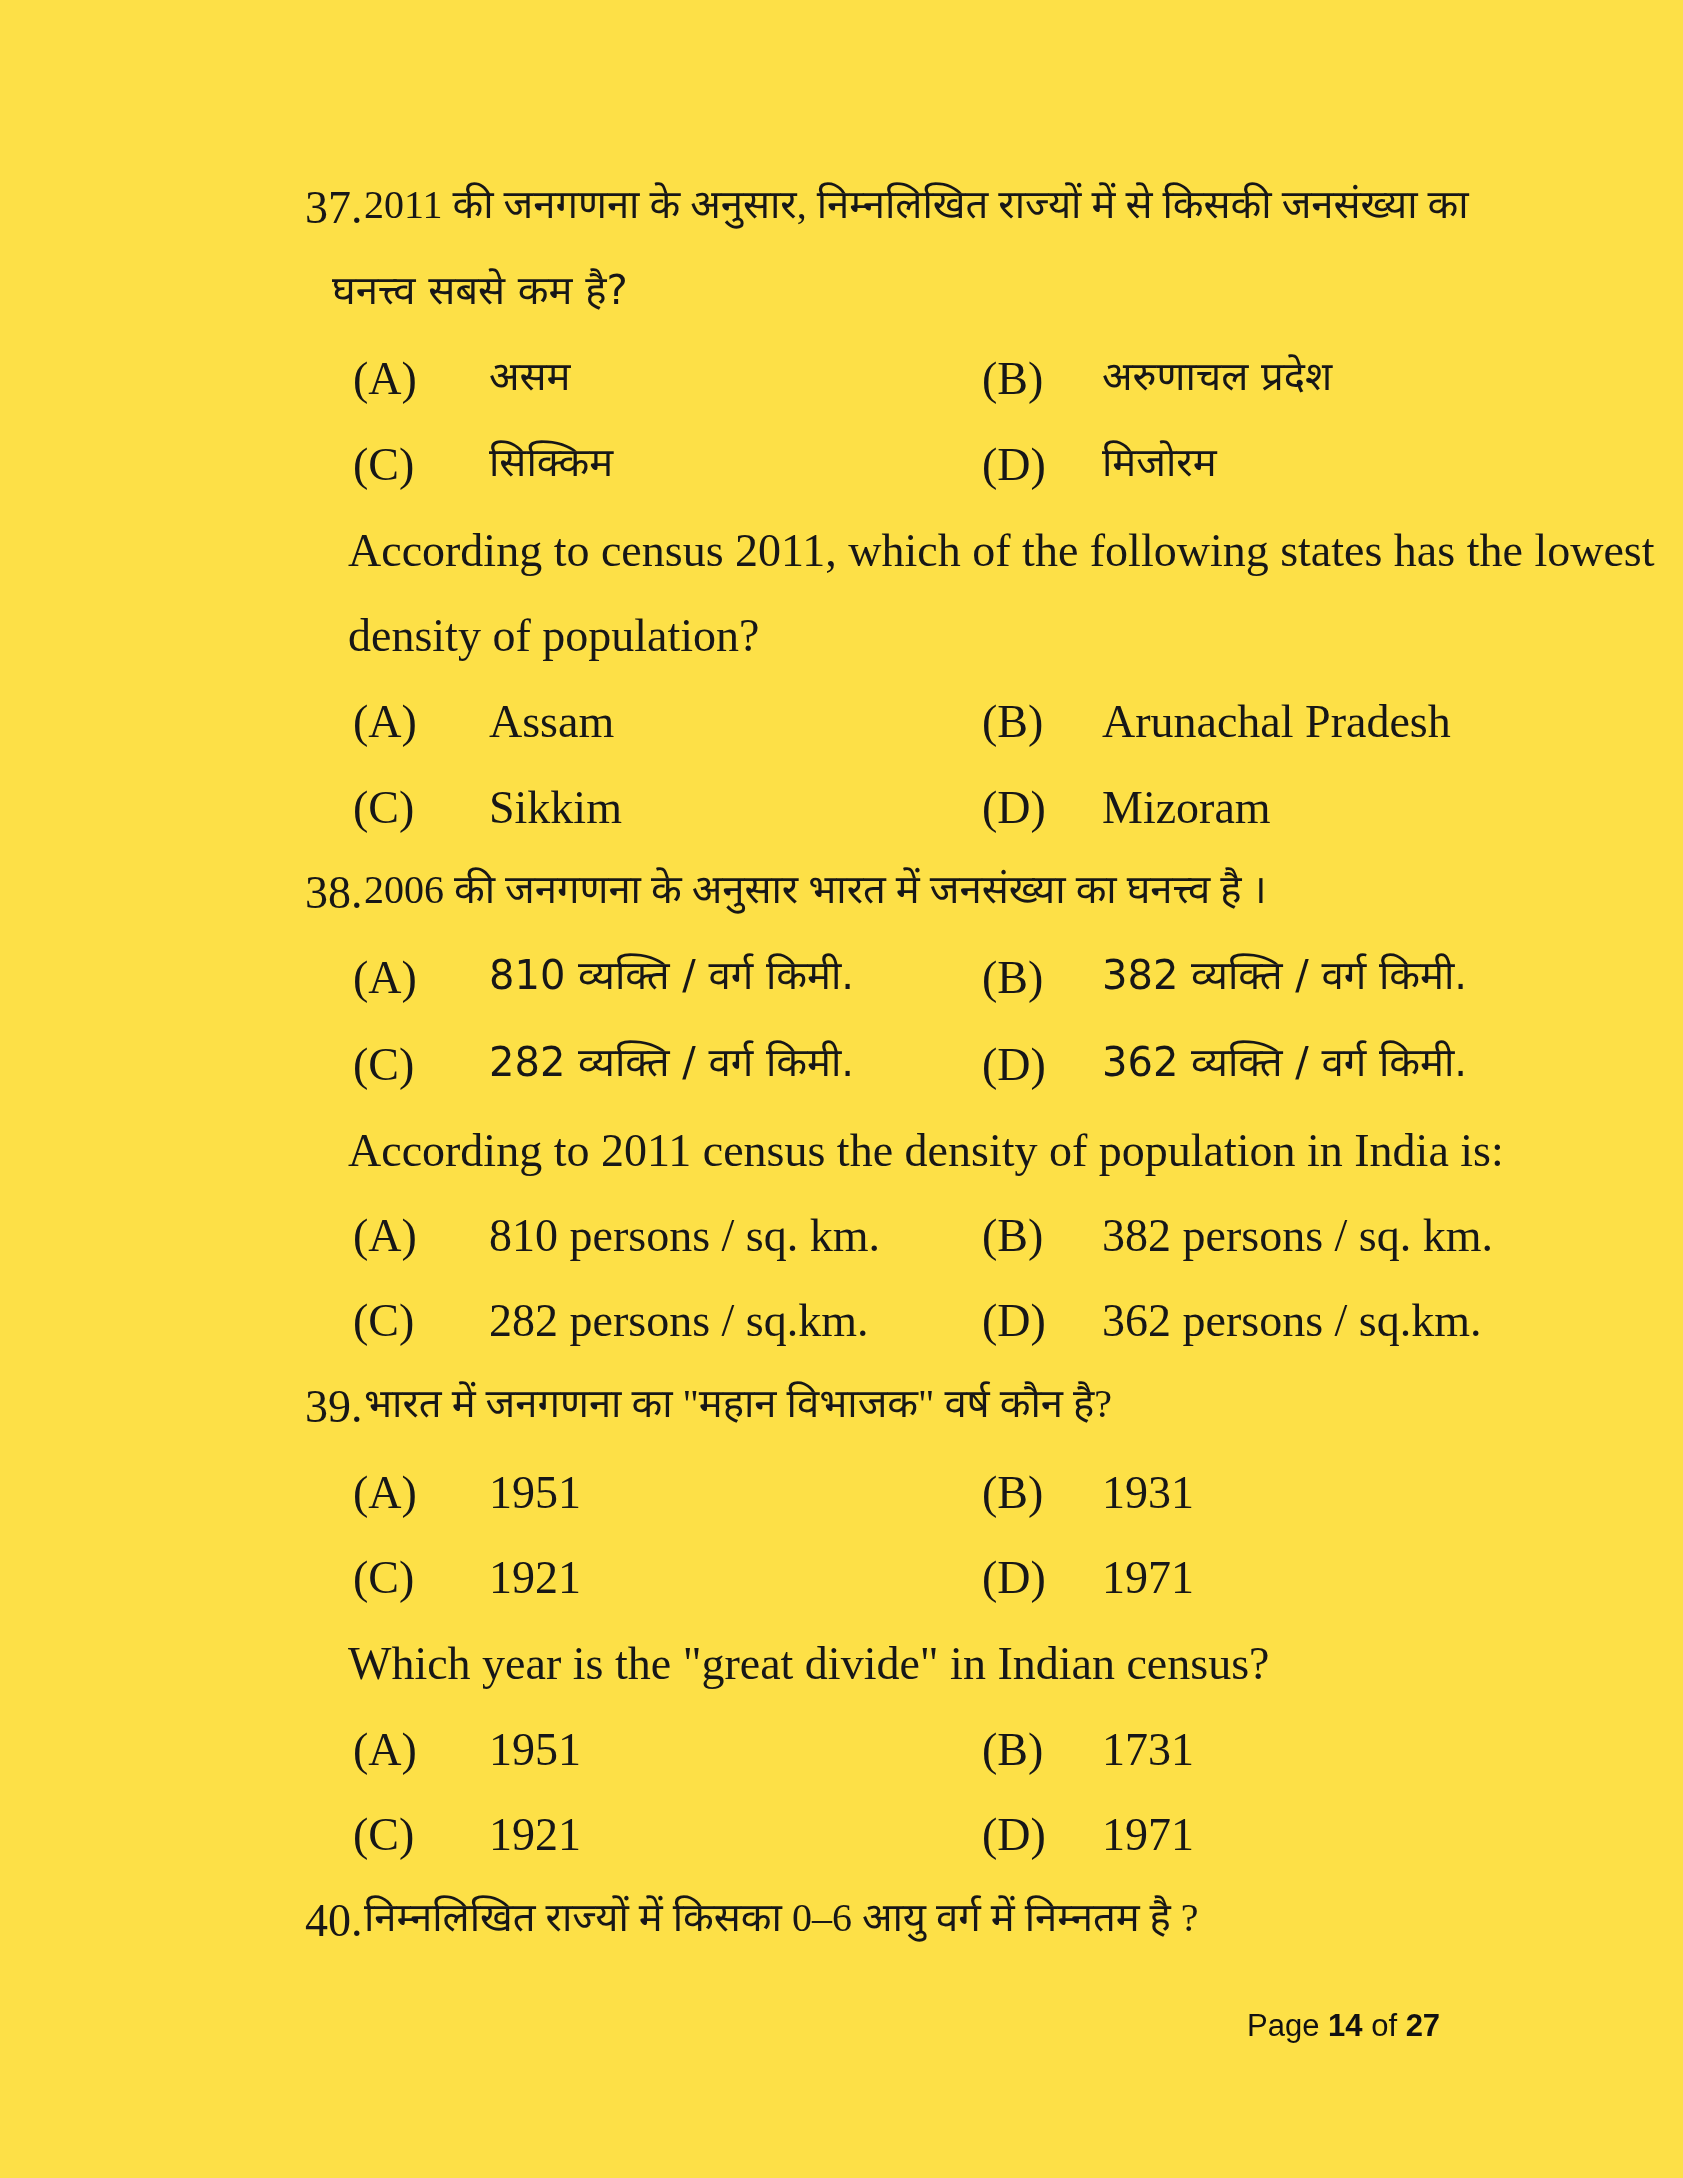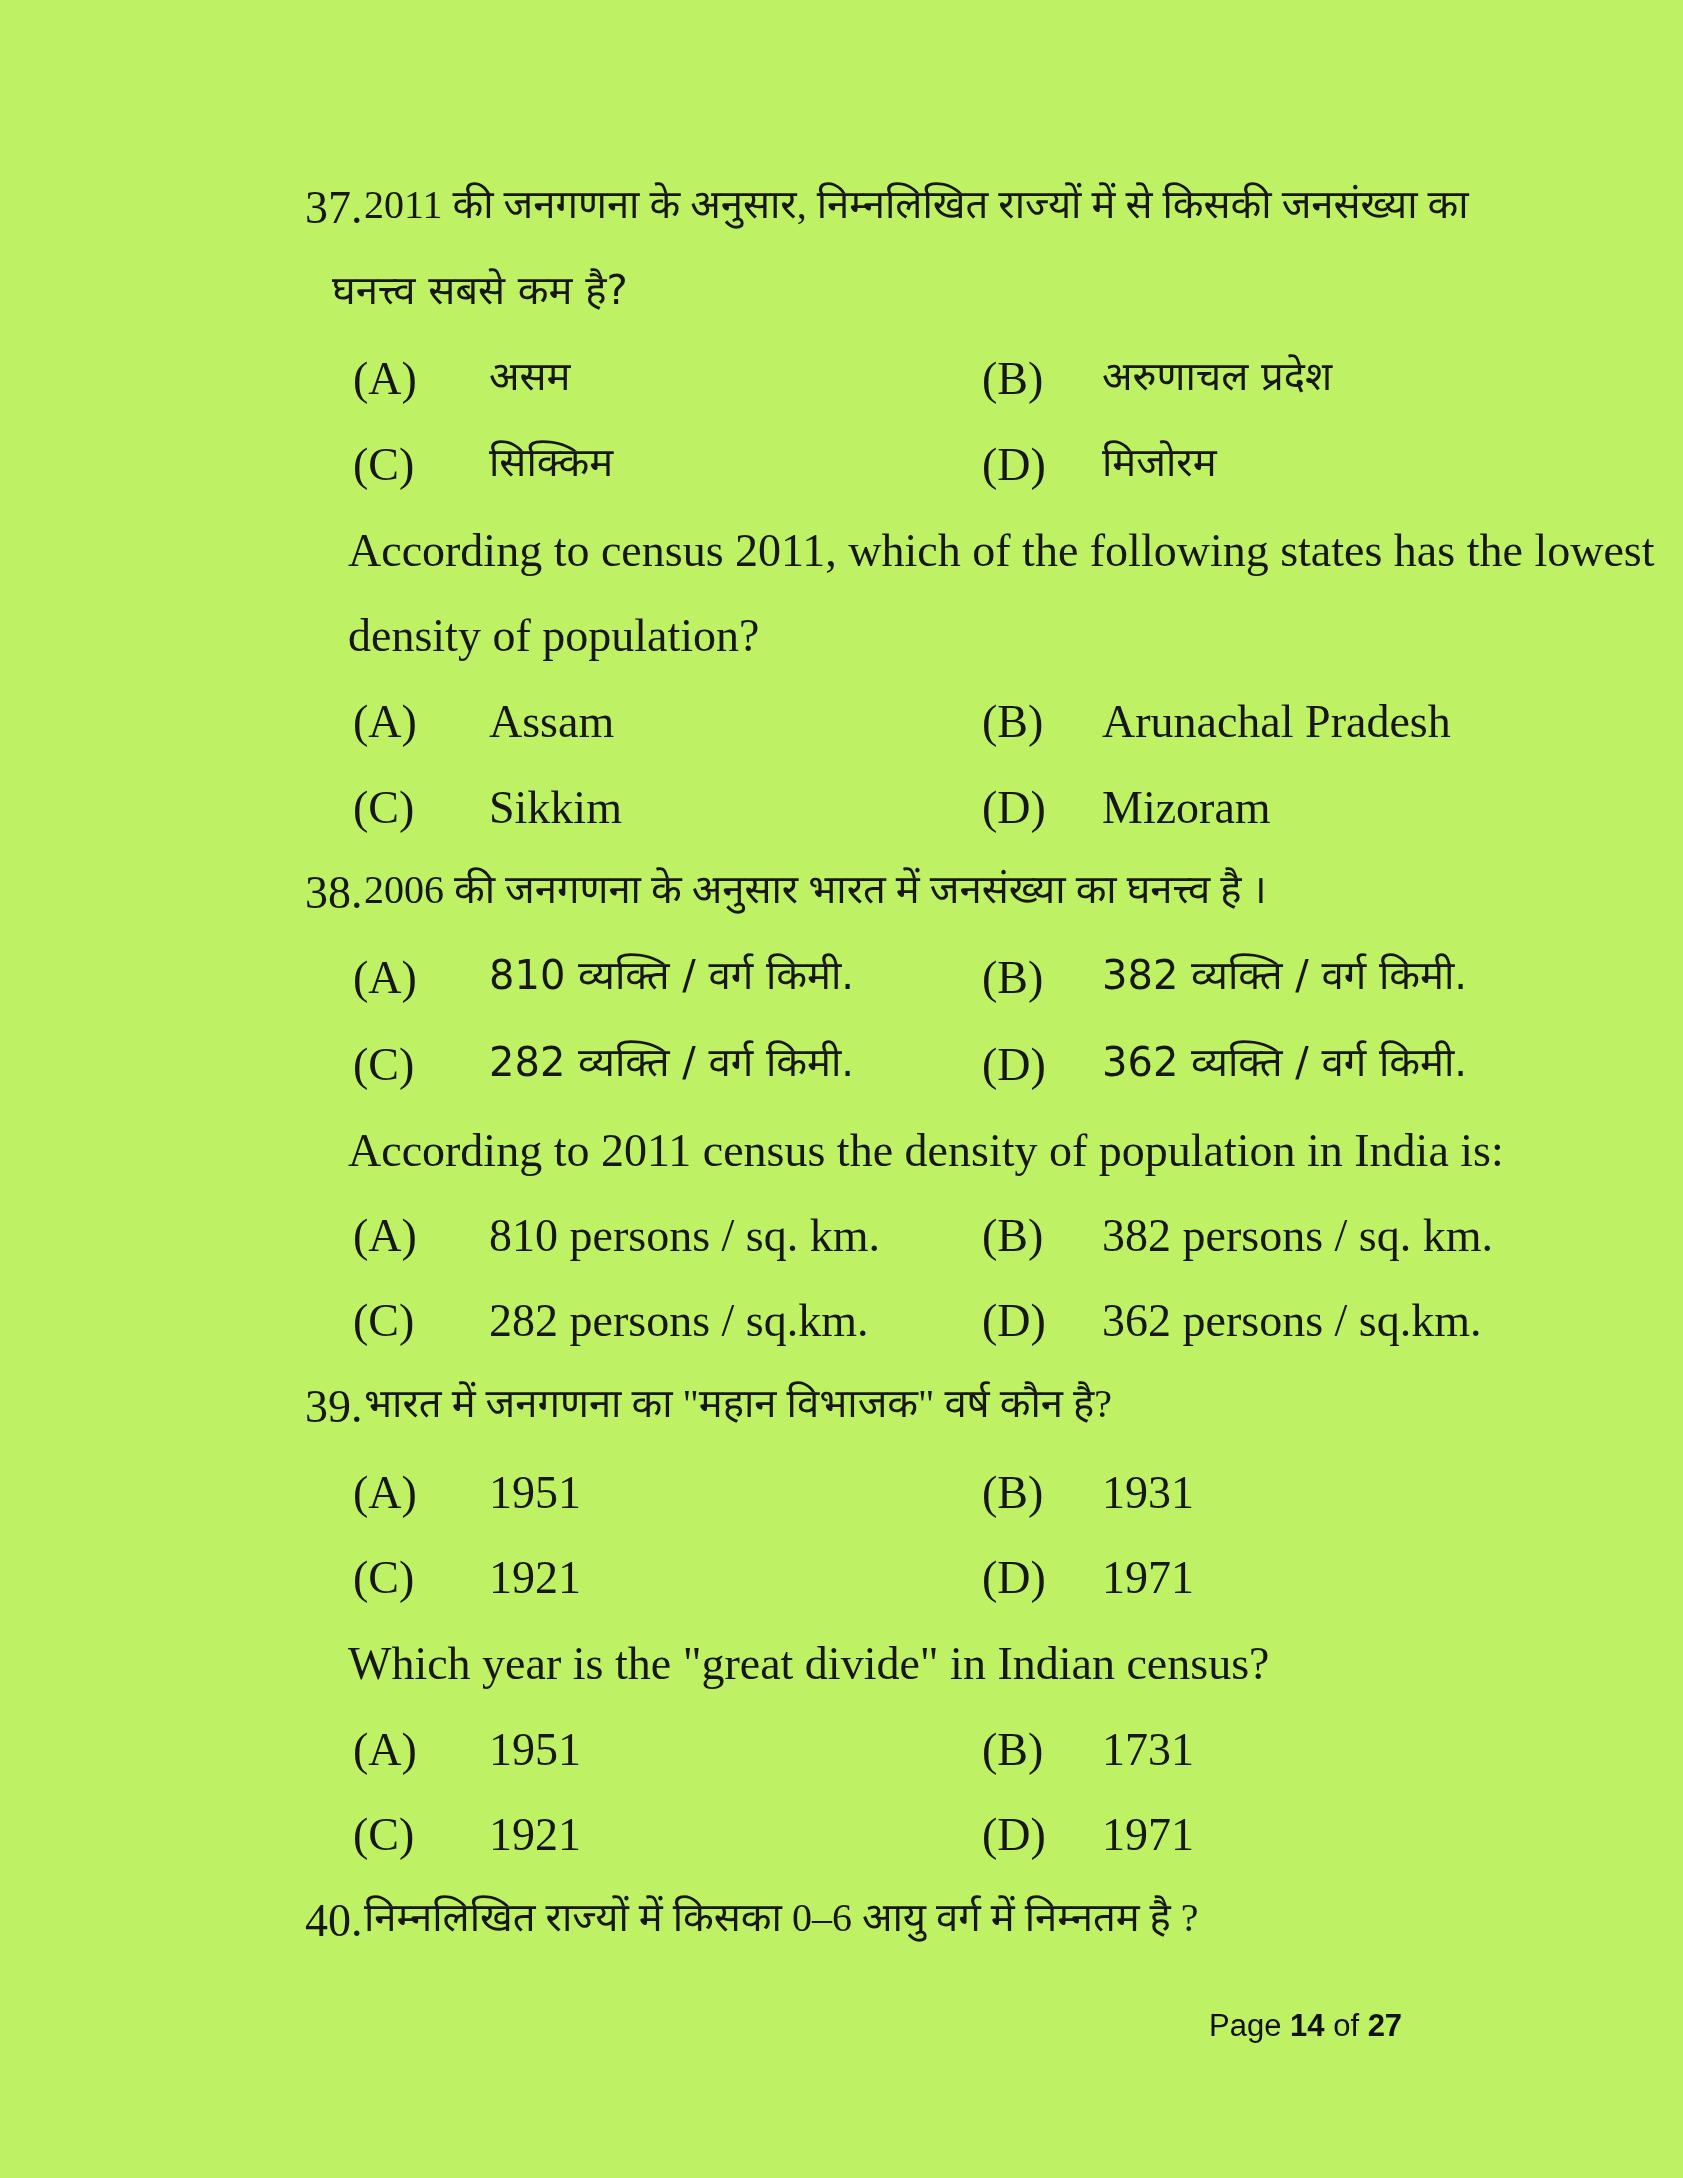--- a/index.html
+++ b/index.html
@@ -4,21 +4,21 @@
 <style>
   html, body {
     margin: 0;
     padding: 0;
     background: #ffffff;
   }
   .page {
     position: relative;
     width: 1683px;
     height: 2178px;
-    background: #bef264;
+    background: #fde047;
     color: #171717;
     overflow: hidden;
   }
   .row {
     position: absolute;
     left: 0;
     width: 1683px;
     white-space: nowrap;
     line-height: 1.15;
   }
@@ -48,21 +48,21 @@
     position: absolute; left: 982px;
     font-family: "Liberation Serif", serif; font-size: 46px;
   }
   .optT2  { position: absolute; left: 1074px; margin-left: 28px; }
   .serifvals .optT1, .serifvals .optT2 {
     font-family: "Liberation Serif", serif;
     font-size: 46px;
   }
   .footer {
     position: absolute;
-    left: 1209px;
+    left: 1247px;
     top: 2008px;
     font-family: "Liberation Sans", sans-serif;
     font-size: 31px;
     color: #111111;
     white-space: nowrap;
   }
   .footer b { font-weight: bold; }
 </style>
 </head>
 <body>

